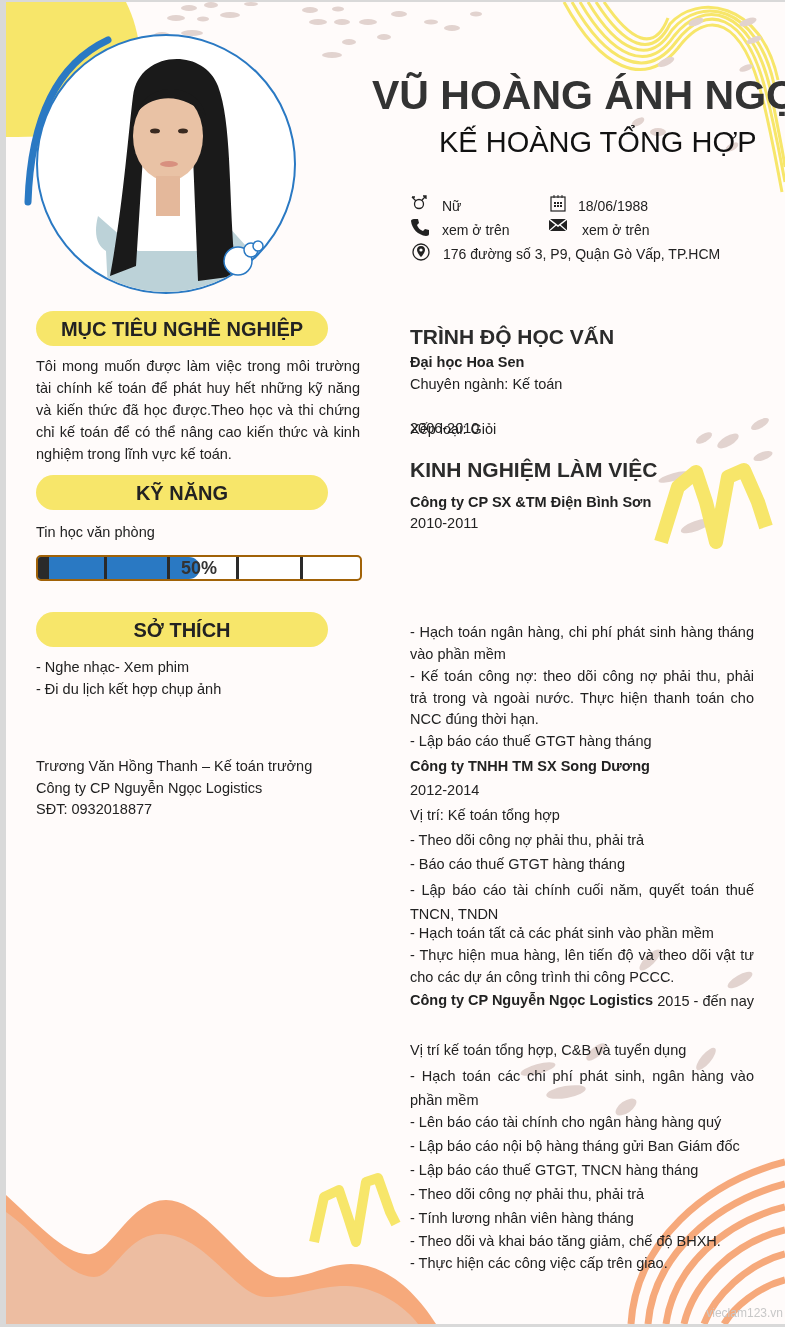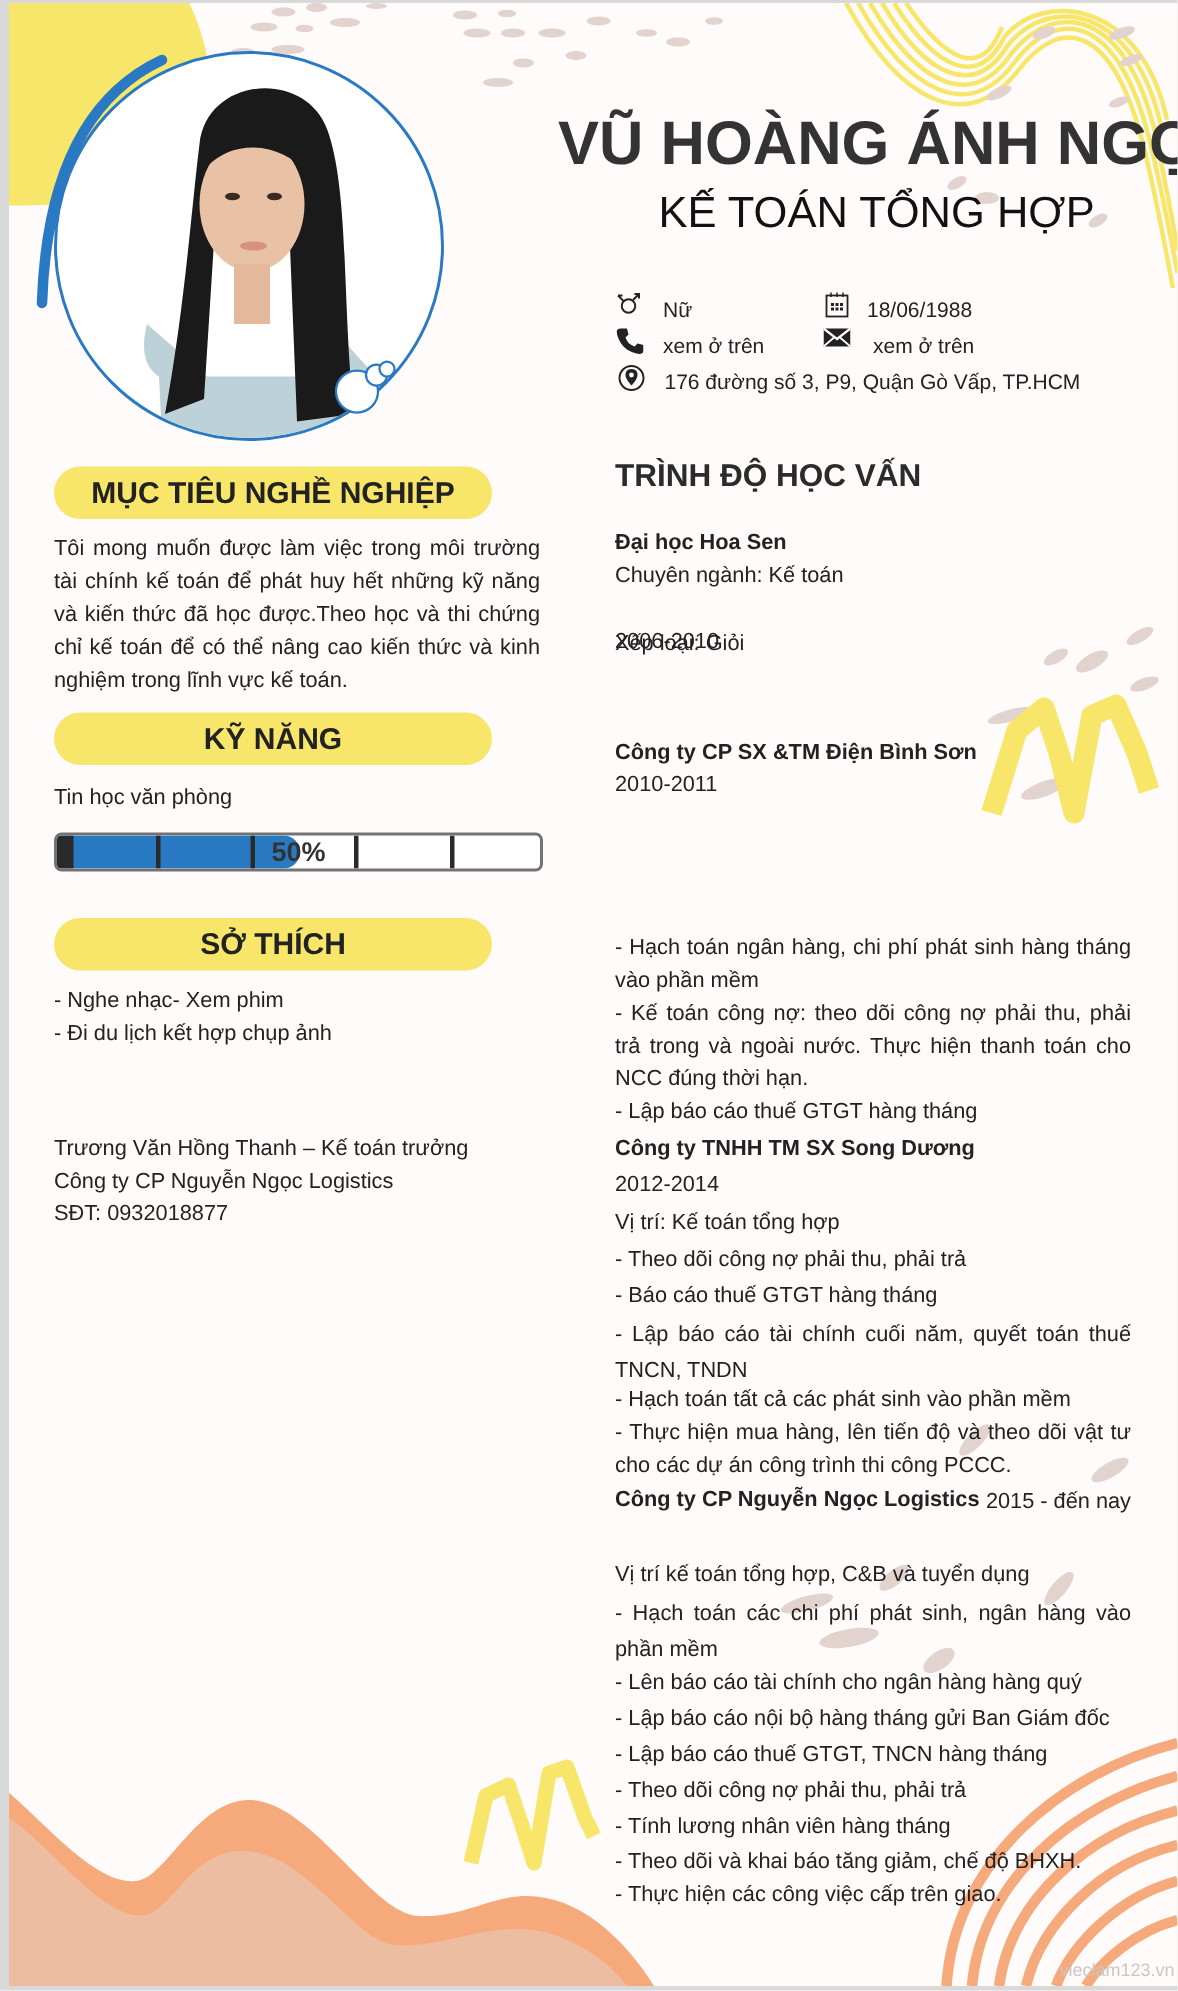--- a/index.html
+++ b/index.html
@@ -10,21 +10,21 @@
   .name{position:absolute;left:366px;top:70px;font-size:41px;font-weight:bold;color:#333;letter-spacing:0px;white-space:nowrap;font-family:"Liberation Sans",sans-serif;}
   .job{position:absolute;left:433px;top:124px;font-size:29px;color:#111;white-space:nowrap;}
   .info{position:absolute;font-size:14px;color:#222;white-space:nowrap;}
   .icon{position:absolute;width:18px;height:18px;}
   .pill{position:absolute;left:30px;width:292px;height:35px;background:#f7e66a;border-radius:18px;text-align:center;font-weight:bold;font-size:20px;line-height:37px;color:#222;}
   .txt{position:absolute;font-size:14.5px;line-height:22px;color:#222;}
   .just{text-align:justify;}
   .h2{position:absolute;left:404px;font-size:21px;font-weight:bold;color:#2b2b2b;white-space:nowrap;}
   .rline{position:absolute;left:404px;width:344px;font-size:14.5px;color:#222;line-height:21.5px;}
   .b{font-weight:bold;}
-  .bar{position:absolute;left:30px;top:553px;width:322px;height:22px;border:2px solid #737373;border-radius:5px;background:#fff;overflow:hidden;}
+  .bar{position:absolute;left:30px;top:553px;width:322px;height:22px;border:2px solid #a16207;border-radius:5px;background:#fff;overflow:hidden;}
   .bar-fill{position:absolute;left:0;top:0;height:22px;background:#2a79c3;border-radius:0 11px 11px 0;}
   .bar-cap{position:absolute;left:0;top:0;width:11px;height:22px;background:#2a2a2a;}
   .tick{position:absolute;top:0;width:3px;height:22px;background:#2a2a2a;}
   .bar-label{position:absolute;left:143px;top:1px;font-size:18px;font-weight:bold;color:#333;}
   .watermark{position:absolute;right:2px;bottom:4px;font-size:12px;color:#c8c8c8;}
 </style>
 </head>
 <body>
 
 <div class="page">
@@ -121,21 +121,21 @@
       <ellipse cx="131" cy="128" rx="9" ry="3" fill="#d8907f"></ellipse>
     </svg>
   </div>
   <svg class="deco" width="60" height="50" style="left:210px;top:232px;">
     <circle cx="22" cy="27" r="14" fill="#fff" stroke="#2a79c3" stroke-width="1.5"></circle>
     <circle cx="35" cy="16" r="7" fill="#fff" stroke="#2a79c3" stroke-width="1.5"></circle>
     <circle cx="42" cy="12" r="5" fill="#fff" stroke="#2a79c3" stroke-width="1.5"></circle>
   </svg>
 
   <div class="name">VŨ HOÀNG ÁNH NGỌC</div>
-  <div class="job">KẾ TOÁN TỔNG HỢP</div>
+  <div class="job">KẾ HOÀNG TỔNG HỢP</div>
 
   <svg class="icon" style="left:405px;top:192px;" viewBox="0 0 18 18">
     <circle cx="8" cy="10" r="4.5" fill="none" stroke="#222" stroke-width="1.3"></circle>
     <path d="M11,6 L15,2 M12,2 L15,2 L15,5" stroke="#222" stroke-width="1.3" fill="none"></path>
     <path d="M5,7 L1,3 M1,3 L4,3" stroke="#222" stroke-width="1.3" fill="none"></path>
   </svg>
   <div class="info" style="left:436px;top:196px;">Nữ</div>
 
   <svg class="icon" style="left:543px;top:192px;" viewBox="0 0 18 18">
     <rect x="2" y="3" width="14" height="14" fill="none" stroke="#222" stroke-width="1.2"></rect>
@@ -186,26 +186,27 @@
   </div>
 
   <div class="pill" style="top:610px;">SỞ THÍCH</div>
   <div class="txt" style="left:30px;top:654px;">- Nghe nhạc- Xem phim</div>
   <div class="txt" style="left:30px;top:676px;">- Đi du lịch kết hợp chụp ảnh</div>
 
   <div class="txt" style="left:30px;top:753px;">Trương Văn Hồng Thanh – Kế toán trưởng</div>
   <div class="txt" style="left:30px;top:775px;">Công ty CP Nguyễn Ngọc Logistics</div>
   <div class="txt" style="left:30px;top:796px;">SĐT: 0932018877</div>
 
-  <div class="h2" style="top:304px;">TRÌNH ĐỘ HỌC VẤN</div>
+  <div class="h2" style="top:323px;">TRÌNH ĐỘ HỌC VẤN</div>
   <div class="rline" style="top:372px;">Chuyên ngành: Kế toán</div>
   <div class="rline b" style="top:350px;">Đại học Hoa Sen</div>
   <div class="rline" style="top:394px;margin-top:23px;">Xếp loại: Giỏi</div>
   <div class="rline" style="top:416px;">2006-2010</div>
 
+  <div class="h2" style="top:456px;">KINH NGHIỆM LÀM VIỆC</div>
 
   <div class="rline b" style="top:490px;">Công ty CP SX &amp;TM Điện Bình Sơn</div>
   <div class="rline" style="top:511px;">2010-2011</div>
   <div class="rline just" style="top:620px;">- Hạch toán ngân hàng, chi phí phát sinh hàng tháng vào phần mềm</div>
   <div class="rline just" style="top:664px;">- Kế toán công nợ: theo dõi công nợ phải thu, phải trả trong và ngoài nước. Thực hiện thanh toán cho NCC đúng thời hạn.</div>
   <div class="rline" style="top:729px;">- Lập báo cáo thuế GTGT hàng tháng</div>
 
   <div class="rline b" style="top:754px;">Công ty TNHH TM SX Song Dương</div>
   <div class="rline" style="top:778px;">2012-2014</div>
   <div class="rline" style="top:803px;">Vị trí: Kế toán tổng hợp</div>

